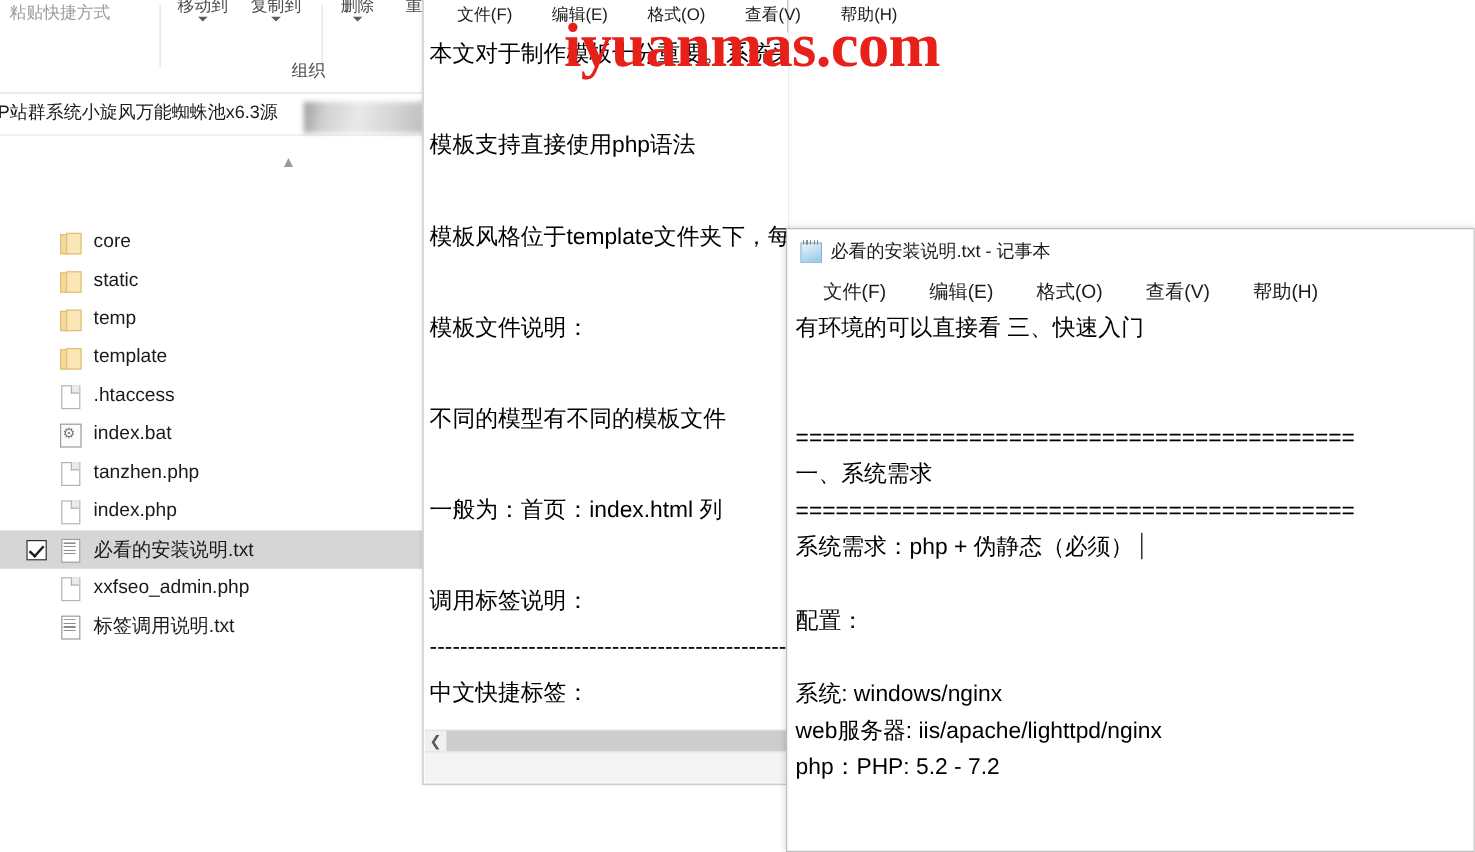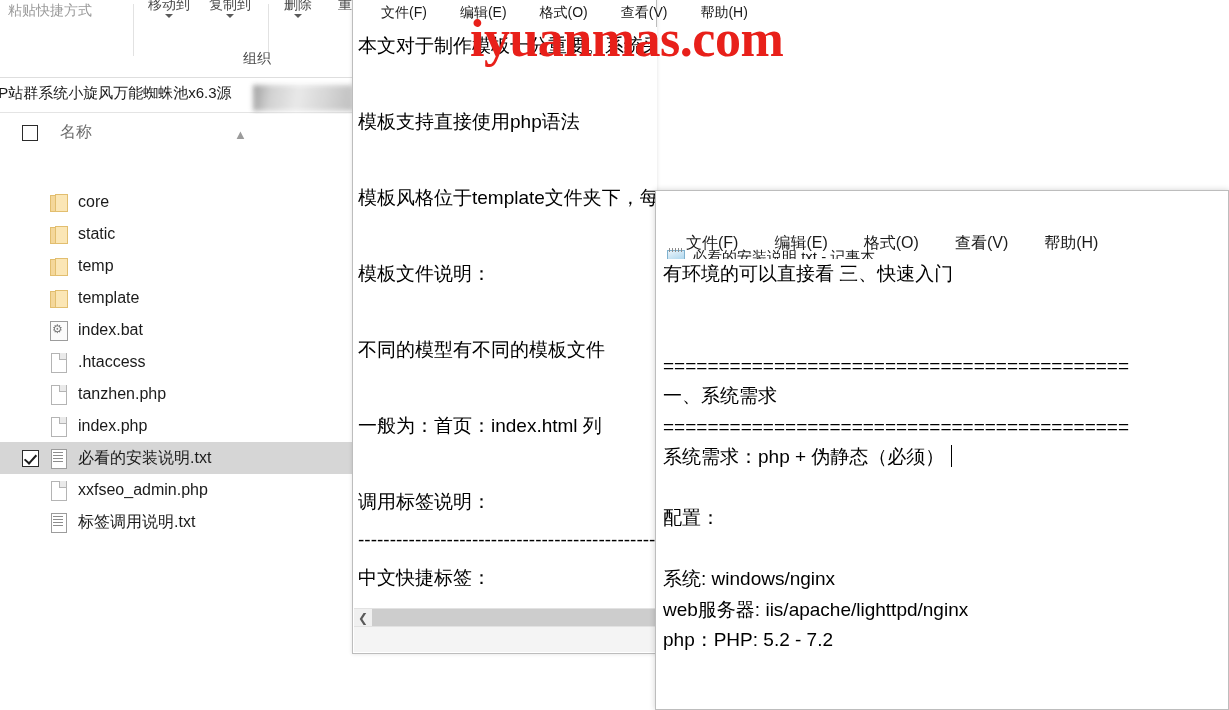--- a/index.html
+++ b/index.html
@@ -181,21 +181,21 @@
   }
 
   
   .np2 {
     position: absolute; left: 655px; top: 190px; width: 574px; height: 520px;
     background: #ffffff; border: 1px solid #bdbdbd;
     box-shadow: 0 0 6px rgba(0,0,0,.18);
   }
   .np2-title {
     position: absolute; left: 0; top: 0; width: 100%; height: 37px;
-    display: flex; align-items: center; padding-left: 10px; margin-top: 48px;
+    display: flex; align-items: center; padding-left: 10px;
   }
   .np2-title .np-title-text { font-size: 15px; }
   .np2-menubar {
     position: absolute; left: 0; top: 37px; width: 100%; height: 31px;
     display: flex; align-items: center; padding-left: 10px; gap: 16px;
   }
   .np2-menubar .np-menu-item { font-size: 16px; }
   .np2-body {
     position: absolute; left: 1px; top: 68px; right: 1px; bottom: 1px;
     overflow: hidden; background: #ffffff;
@@ -244,24 +244,20 @@
         <span class="cap">重</span>
       </div>
       <div class="ribbon-grouplabel" style="left:243px; top:50px;">组织</div>
     </div>
 
     <div class="explorer-titlebar">
       <div class="explorer-title">IP站群系统小旋风万能蜘蛛池x6.3源</div>
     </div>
     <div class="redaction"></div>
 
-    <div class="col-header">
-      <div class="col-check"></div>
-      <div class="col-name">名称</div>
-    </div>
     <div class="sort-chevron">▲</div>
 
     <div class="filelist" id="filelist">
         <div class="file-row">
           <span class="row-spacer"></span>
           <span class="ic ic-folder"></span>
           <span class="row-label">core</span>
         </div>
         <div class="file-row">
           <span class="row-spacer"></span>
@@ -273,27 +269,27 @@
           <span class="ic ic-folder"></span>
           <span class="row-label">temp</span>
         </div>
         <div class="file-row">
           <span class="row-spacer"></span>
           <span class="ic ic-folder"></span>
           <span class="row-label">template</span>
         </div>
         <div class="file-row">
           <span class="row-spacer"></span>
+          <span class="ic ic-file"></span>
+          <span class="row-label">.htaccess</span>
+        </div>
+        <div class="file-row">
+          <span class="row-spacer"></span>
           <span class="ic ic-bat"></span>
           <span class="row-label">index.bat</span>
-        </div>
-        <div class="file-row">
-          <span class="row-spacer"></span>
-          <span class="ic ic-file"></span>
-          <span class="row-label">.htaccess</span>
         </div>
         <div class="file-row">
           <span class="row-spacer"></span>
           <span class="ic ic-file"></span>
           <span class="row-label">tanzhen.php</span>
         </div>
         <div class="file-row">
           <span class="row-spacer"></span>
           <span class="ic ic-file"></span>
           <span class="row-label">index.php</span>

